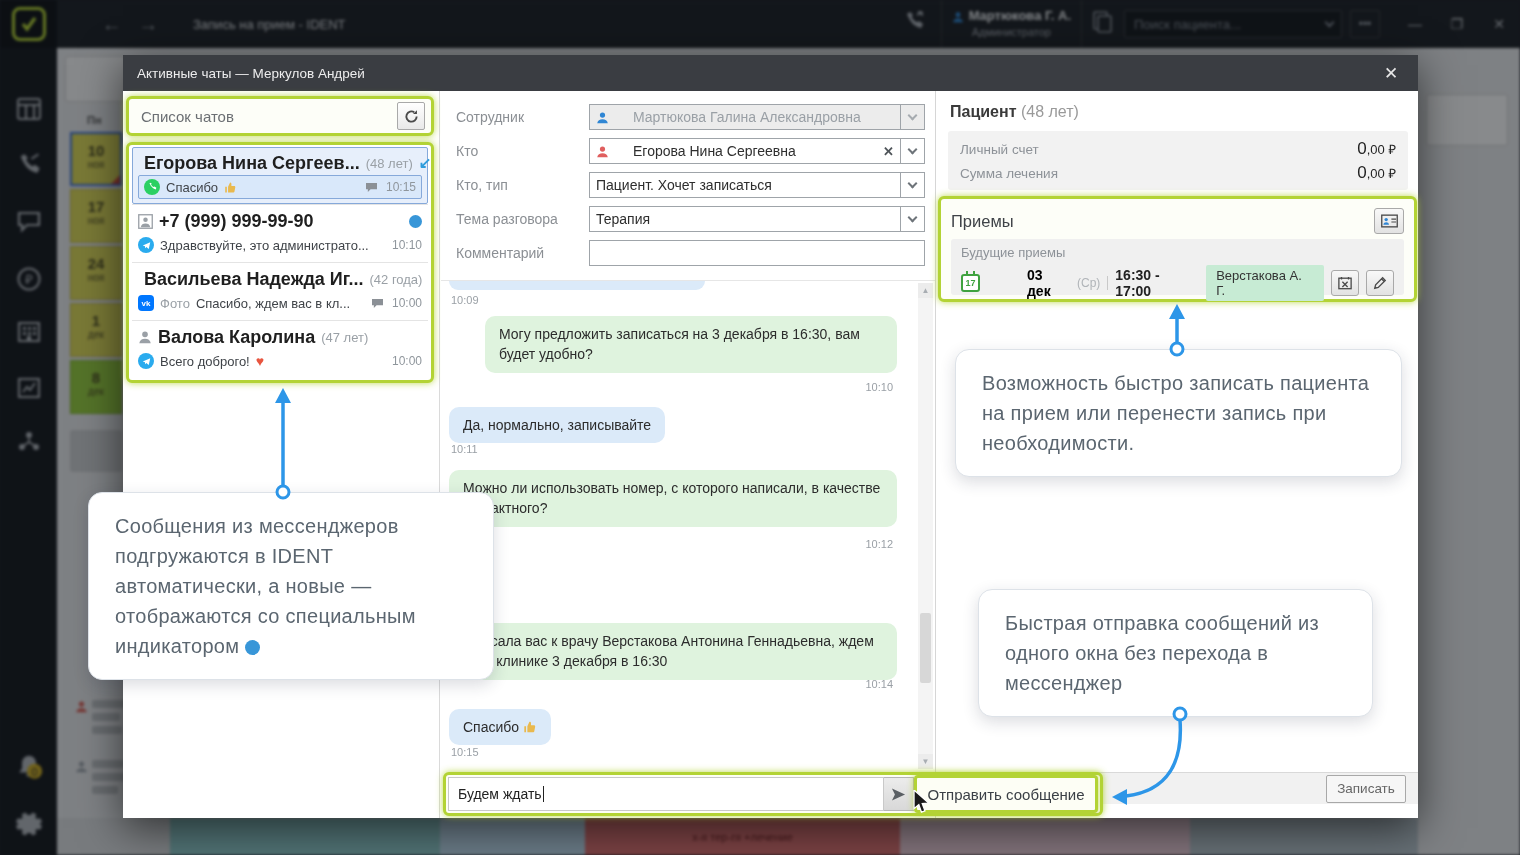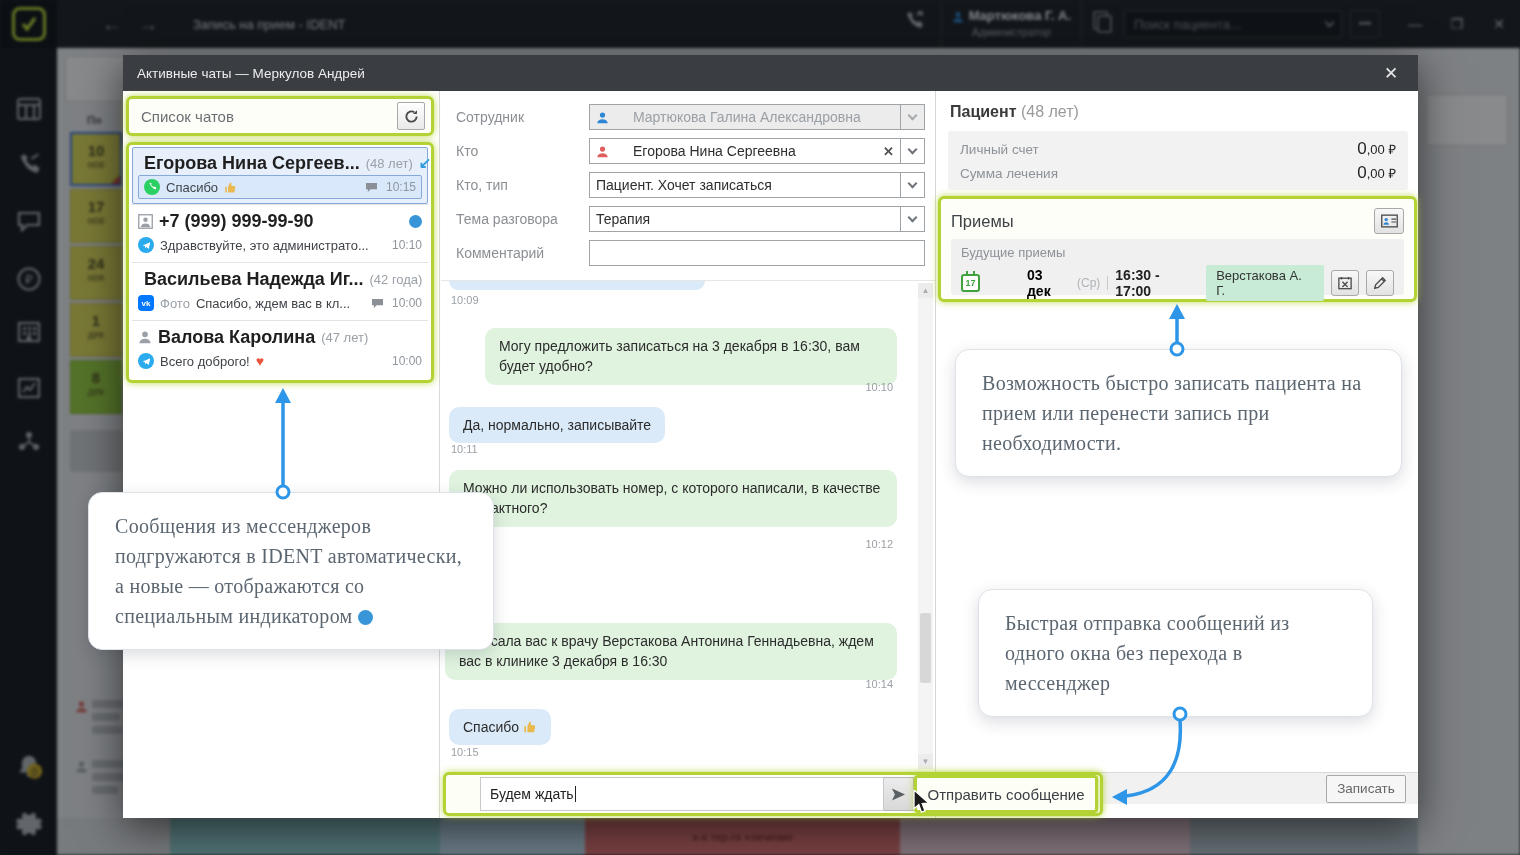--- a/index.html
+++ b/index.html
@@ -90,21 +90,21 @@
   .bub { position:absolute; padding:8px 14px; border-radius:10px; font-size:14px; color:#2c2c2c; line-height:1.45; }
   .bub.g { background:#dff3de; }
   .bub.b { background:#dbeaf9; }
   .mtime { position:absolute; font-size:11px; color:#9aa0a6; }
   .vscroll { position:absolute; right:2px; top:2px; width:15px; height:486px; background:#f4f4f4; }
   .vs-ar { position:absolute; left:0; width:15px; height:15px; display:flex; align-items:center; justify-content:center; color:#a8adb2; font-size:8px; background:#ececec; }
   .vs-thumb { position:absolute; left:2px; width:11px; height:70px; background:#d7d7d7; border-radius:2px; }
 
   
   .composer { position:absolute; left:320px; top:681px; width:660px; height:44px; background:#fdfef5; display:flex; align-items:center; padding:2px; z-index:3; }
-  .cmp-input { flex:1; height:34px; background:#fff; border:1px solid #c9c9c9; display:flex; align-items:center; padding:0 9px; font-size:14px; color:#222;margin-left:32px; }
+  .cmp-input { flex:1; height:34px; background:#fff; border:1px solid #c9c9c9; display:flex; align-items:center; padding:0 9px; font-size:14px; color:#222; }
   .caret { display:inline-block; width:1px; height:16px; background:#222; margin-left:1px; }
   .cmp-send { width:30px; height:34px; background:linear-gradient(#ececec,#d8d8d8); border:1px solid #b5b5b5; border-left:none; display:flex; align-items:center; justify-content:center; }
   .cmp-tip { width:184px; height:38px; border:3px solid #b3d335; border-radius:4px; box-shadow:0 0 7px rgba(179,211,53,.85); background:#fdfef5; display:flex; align-items:center; justify-content:center; font-size:15px; color:#3b4046; }
 
   
   .col-right { position:absolute; left:812px; top:0; width:483px; height:727px; background:#fff; border-left:1px solid #d6d6d6; }
   .pat-head { position:absolute; left:14px; top:12px; font-size:16px; color:#9a9a9a; }
   .pat-head b { color:#3a3a3a; }
   .money { position:absolute; left:12px; top:40px; width:460px; height:59px; background:#f2f2f2; border-radius:3px; padding:6px 12px; }
   .mrow { display:flex; align-items:center; height:24px; }
@@ -123,21 +123,21 @@
   .calico:before{ left:3px; } .calico:after{ right:3px; }
   .fdate { font-size:14px; font-weight:bold; color:#000000;margin-left:40px; }
   .fwd { font-size:12px; color:#b0b4b8; }
   .fsep { width:1px; height:14px; background:#c9c9c9; }
   .ftime { font-size:14px; font-weight:bold; color:#222; }
   .badge { margin-left:auto; background:#c7ebd4; color:#333; font-size:13px; padding:3px 10px; border-radius:2px; }
   .foot { position:absolute; left:812px; top:681px; width:483px; height:32px; background:#f1f1f1; border-top:1px solid #d9d9d9; border-left:1px solid #d6d6d6; display:flex; align-items:center; justify-content:flex-end; padding-right:12px; }
   .save-btn { width:80px; height:28px; background:#f6f6f6; border:1px solid #a8a8a8; border-radius:2px; color:#666; font-size:13.5px; display:flex; align-items:center; justify-content:center; }
 
   
-  .callout { position:absolute; background:#fff; border:1px solid #dde2e8; border-radius:14px; box-shadow:0 5px 16px rgba(30,40,60,.16); color:#5b6670; font-size:20px; line-height:1.5; letter-spacing:.3px; padding:18px 26px; z-index:20;font-family:Liberation Serif, serif; }
+  .callout { position:absolute; background:#fff; border:1px solid #dde2e8; border-radius:14px; box-shadow:0 5px 16px rgba(30,40,60,.16); color:#5b6670; font-size:20px; line-height:1.5; letter-spacing:.3px; padding:18px 26px; z-index:20; }
   .inldot { display:inline-block; width:15px; height:15px; border-radius:50%; background:#3896d8; vertical-align:-2px; }
   .arrows { position:absolute; inset:0; z-index:25; pointer-events:none; }
   .cursor { position:absolute; z-index:40; }
 </style>
 </head>
 <body>
 
 <div id="stage">
 
   <div class="bg-layer">
@@ -471,21 +471,21 @@
           <div class="frow">
             <div class="flabel">Комментарий</div>
             <div class="fempty"></div>
           </div>
         </div>
 
         <div class="chat-area">
           <div class="bub b" style="left:8px;top:-16px;width:256px;height:25px;border-radius:0 0 9px 9px;padding:0;"></div>
           <div class="mtime" style="left:10px;top:13px;">10:09</div>
 
-          <div class="bub g" style="right:38px;top:35px;width:412px;margin-top:12px;">Могу предложить записаться на 3 декабря в 16:30, вам будет удобно?</div>
+          <div class="bub g" style="right:38px;top:35px;width:412px;">Могу предложить записаться на 3 декабря в 16:30, вам будет удобно?</div>
           <div class="mtime" style="right:42px;top:100px;">10:10</div>
 
           <div class="bub b" style="left:8px;top:126px;">Да, нормально, записывайте</div>
           <div class="mtime" style="left:10px;top:162px;">10:11</div>
 
           <div class="bub g" style="right:38px;top:189px;width:448px;">Можно ли использовать номер, с которого написали, в качестве контактного?</div>
           <div class="mtime" style="right:42px;top:250px;margin-top:7px;">10:12</div>
 
           <div class="bub g" style="right:38px;top:342px;width:452px;">Записала вас к врачу Верстакова Антонина Геннадьевна, ждем вас в клинике 3 декабря в 16:30</div>
           <div class="mtime" style="right:42px;top:397px;">10:14</div>

